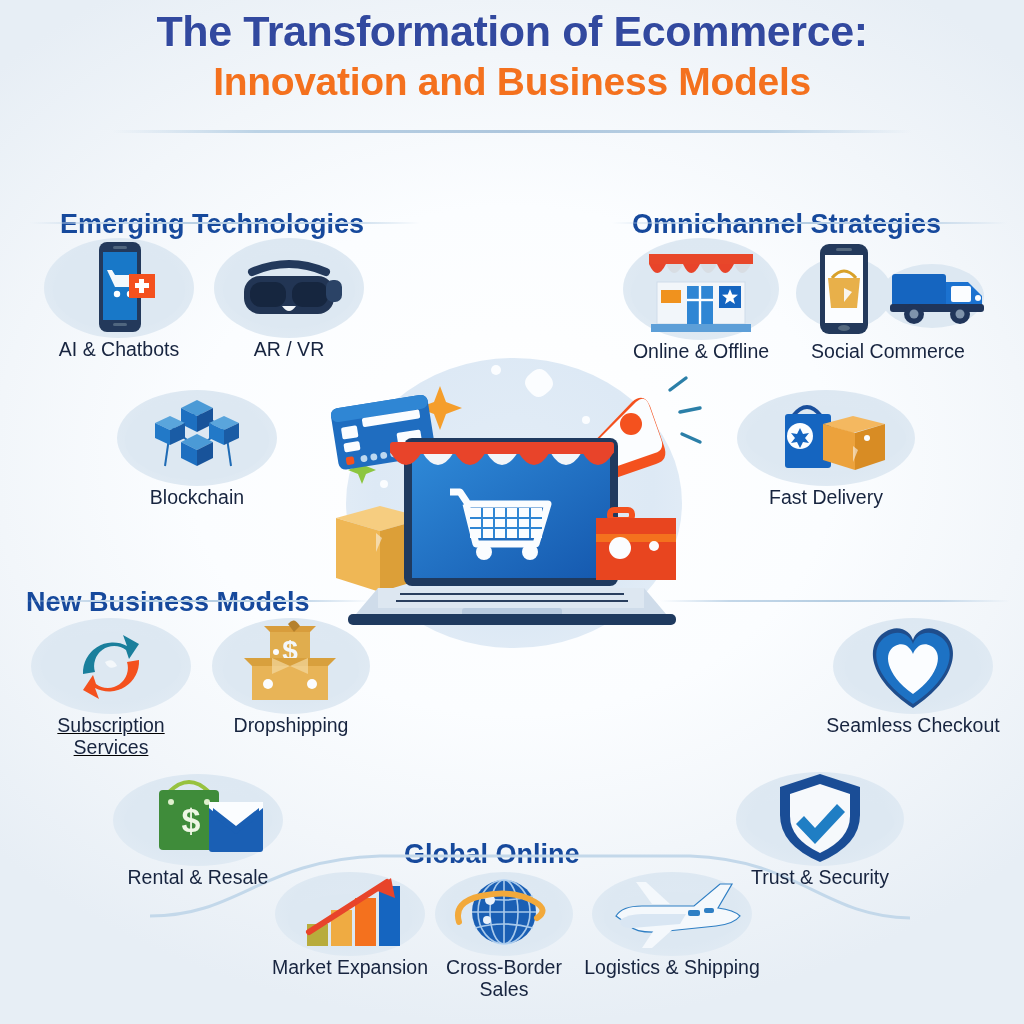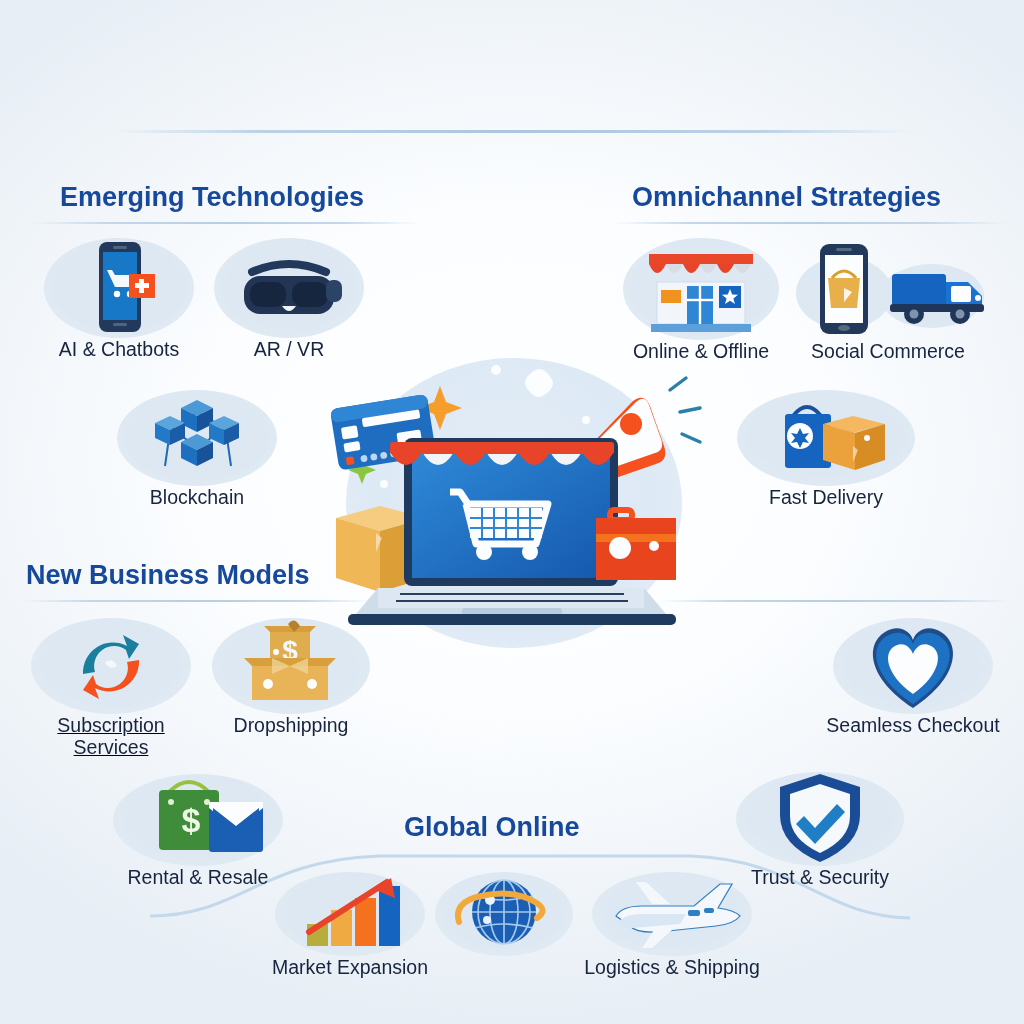--- a/index.html
+++ b/index.html
@@ -26,21 +26,21 @@
     font-size: 39px; font-weight: bold; color: #f4711e;
     letter-spacing: -0.3px; line-height: 1.12; margin-top: 6px;
   }
   .title-rule {
     position: absolute; left: 112px; top: 130px; width: 800px; height: 3px;
     background: linear-gradient(to right, rgba(190,212,232,0) 0%, #bcd3e6 18%, #adc6dd 50%, #bcd3e6 82%, rgba(190,212,232,0) 100%);
     border-radius: 2px;
   }
 
   
-  .sec-head { position: absolute; font-size: 27px; font-weight: bold; color: #16499c; white-space: nowrap; }
+  .sec-head { position: absolute; font-size: 27px; font-weight: bold; color: #16499c; white-space: nowrap; margin-top: 27px; }
   .sec-rule {
     position: absolute; height: 2px;
     background: linear-gradient(to right, rgba(186,209,231,0) 0%, #c3d7e9 20%, #b6cee2 50%, #c3d7e9 80%, rgba(186,209,231,0) 100%);
   }
 
   
   .item { position: absolute; text-align: center; }
   .item .blob {
     position: relative; margin: 0 auto;
     background: radial-gradient(ellipse at 50% 45%, #dfe9f3 0%, #dde8f2 55%, #e4edf5 100%);
@@ -61,20 +61,24 @@
   }
 
   
   #wave { position: absolute; left: 150px; top: 838px; width: 760px; height: 90px; }
 </style>
 </head>
 <body>
 
 <div id="poster">
 
+  <div class="title-block">
+    <div class="title-line1">The Transformation of Ecommerce:</div>
+    <div class="title-line2">Innovation and Business Models</div>
+  </div>
   <div class="title-rule"></div>
 
   <div class="sec-head" style="left:60px; top:182px;">Emerging Technologies</div>
   <div class="sec-rule" style="left:30px; top:222px; width:390px;"></div>
 
   <div class="sec-head" style="left:632px; top:182px;">Omnichannel Strategies</div>
   <div class="sec-rule" style="left:612px; top:222px; width:395px;"></div>
 
   <div class="sec-head" style="left:26px; top:560px;">New Business Models</div>
   <div class="sec-rule" style="left:22px; top:600px; width:350px;"></div>
@@ -446,20 +450,22 @@
           <line x1="37" y1="40" x2="101" y2="40"></line>
           <path d="M40 24 q29 8 58 0"></path>
             <path d="M40 56 q29 -8 58 0"></path>
           <line x1="69" y1="8" x2="69" y2="72"></line>
         </g>
         <circle cx="55" cy="28" r="5" fill="#eaf2fb"></circle>
         <circle cx="52" cy="48" r="4" fill="#eaf2fb"></circle>
         <path d="M24 50 q-6 -20 22 -26 q32 -7 54 6 q14 8 2 16" stroke="#f2a93b" stroke-width="6" fill="none" stroke-linecap="round"></path>
       </svg>
     </div>
+    <div class="cap">Cross-Border
+Sales</div>
   </div>
 
   <div class="item" style="left:574px; top:872px; width:196px;">
     <div class="blob" style="width:160px; height:84px;">
       <svg class="glyph" viewBox="0 0 160 84">
         <ellipse cx="80" cy="46" rx="68" ry="26" fill="#dde8f2"></ellipse>
         <g fill="#f4f8fc">
           <path d="M24 44 q6 -10 26 -10 h52 l26 -22 h12 l-14 24 q16 2 22 8 q-6 8 -24 10 l-58 6 q-22 1 -28 -6 z" stroke="#2f7fc4" stroke-width="1.2"></path>
           <path d="M60 32 l-16 -22 h10 l24 22 z"></path>
           <path d="M62 58 l-12 18 h10 l20 -18 z"></path>

